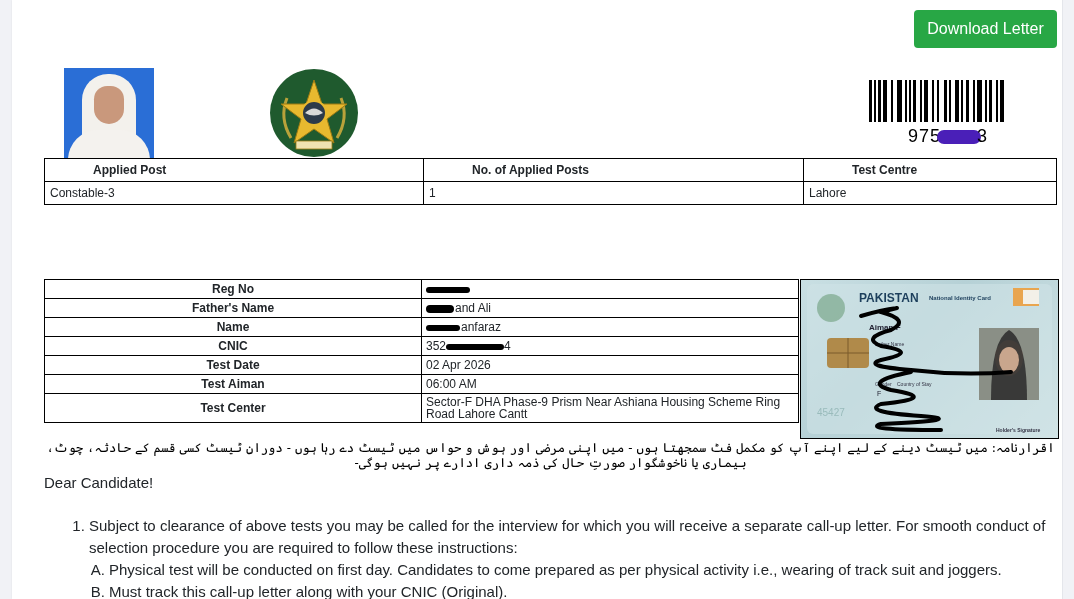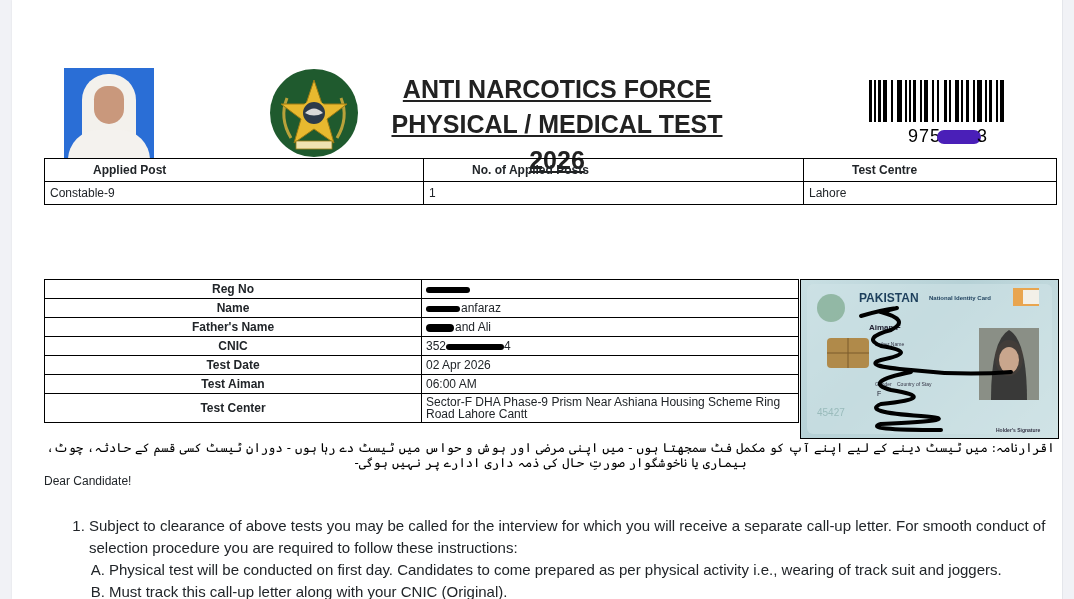--- a/index.html
+++ b/index.html
@@ -97,56 +97,53 @@
   .redact {
     display:inline-block; background:#000; height:6px; border-radius:4px;
     vertical-align:middle;
   }
   .cnic-card {
     position:absolute; left:788px; top:279px; width:257px; height:158px;
     border:1px solid #000; overflow:hidden;
     background:linear-gradient(135deg,#c9dfe3 0%,#b6d1d6 40%,#d2e4e6 100%);
   }
   .dear {
-    position:absolute; left:32px; top:474px; font-size:12px; color:#212529;
+    position:absolute; left:32px; top:474px; font-size:15px; color:#212529;
   }
   .instructions {
     position:absolute; left:48px; top:510px; width:990px;
     font-size:15px; line-height:22px; margin:5px; padding:0 0 0 24px; color:#212529;
   }
   .instructions ol.sub { list-style-type:upper-alpha; margin:0; padding-left:20px; }
 </style>
 </head>
 <body>
 
 <div class="page">
 
+  <button class="btn-download">Download Letter</button>
 
   <div class="photo">
     <div class="scarf"></div>
     <div class="face"></div>
     <div class="shoulders"></div>
   </div>
 
   <div class="logo">
     <svg width="90" height="90" viewBox="0 0 90 90">
       <circle cx="45" cy="45" r="44" fill="#1f5a2e"></circle>
       <path d="M18 30 Q10 50 22 70" stroke="#b9a23a" stroke-width="3" fill="none"></path>
       <path d="M72 30 Q80 50 68 70" stroke="#b9a23a" stroke-width="3" fill="none"></path>
       <polygon points="45,12 53,36 78,36 58,51 65,75 45,61 25,75 32,51 12,36 37,36" fill="#e8b92f" stroke="#9c7a12" stroke-width="1"></polygon>
       <circle cx="45" cy="45" r="12" fill="#2c3a4a" stroke="#e8b92f" stroke-width="2"></circle>
       <path d="M36 45 Q45 36 54 45 Q45 50 36 45" fill="#d9d9d9"></path>
       <rect x="27" y="73" width="36" height="8" fill="#efe2b0" stroke="#9c7a12" stroke-width="0.8"></rect>
     </svg>
   </div>
 
-  <div class="title-block">
-    <div class="title-1">ANTI NARCOTICS FORCE</div>
-    <div class="title-2">PHYSICAL / MEDICAL TEST 2026</div>
-  </div>
 
   <div class="barcode">
     <span style="width:3px;margin-right:2px"></span>
       <span style="width:2px;margin-right:2px"></span>
       <span style="width:3px;margin-right:2px"></span>
       <span style="width:4px;margin-right:4px"></span>
       <span style="width:2px;margin-right:4px"></span>
       <span style="width:5px;margin-right:3px"></span>
       <span style="width:2px;margin-right:2px"></span>
       <span style="width:2px;margin-right:2px"></span>
@@ -172,42 +169,42 @@
   </div>
 
   <table class="post-table">
     <tbody>
         <tr>
       <th style="width:325px">Applied Post</th>
       <th style="width:326px">No. of Applied Posts</th>
       <th>Test Centre</th>
     </tr>
     <tr>
-      <td>Constable-9</td>
+      <td>Constable-3</td>
       <td>1</td>
       <td>Lahore</td>
     </tr>
   </tbody>
     </table>
 
 
 
   <table class="info-table">
     <tbody>
         <tr>
       <td class="lbl">Reg No</td>
       <td><span class="redact" style="width:44px"></span></td>
     </tr>
     <tr>
+      <td class="lbl">Father's Name</td>
+      <td><span class="redact" style="width:28px;height:8px;margin-right:1px"></span><span>and Ali</span></td>
+    </tr>
+    <tr>
       <td class="lbl">Name</td>
       <td><span class="redact" style="width:34px;margin-right:1px"></span><span>anfaraz</span></td>
-    </tr>
-    <tr>
-      <td class="lbl">Father's Name</td>
-      <td><span class="redact" style="width:28px;height:8px;margin-right:1px"></span><span>and Ali</span></td>
     </tr>
     <tr>
       <td class="lbl">CNIC</td>
       <td><span>352</span><span class="redact" style="width:58px"></span><span>4</span></td>
     </tr>
     <tr>
       <td class="lbl">Test Date</td>
       <td>02 Apr 2026</td>
     </tr>
     <tr>

